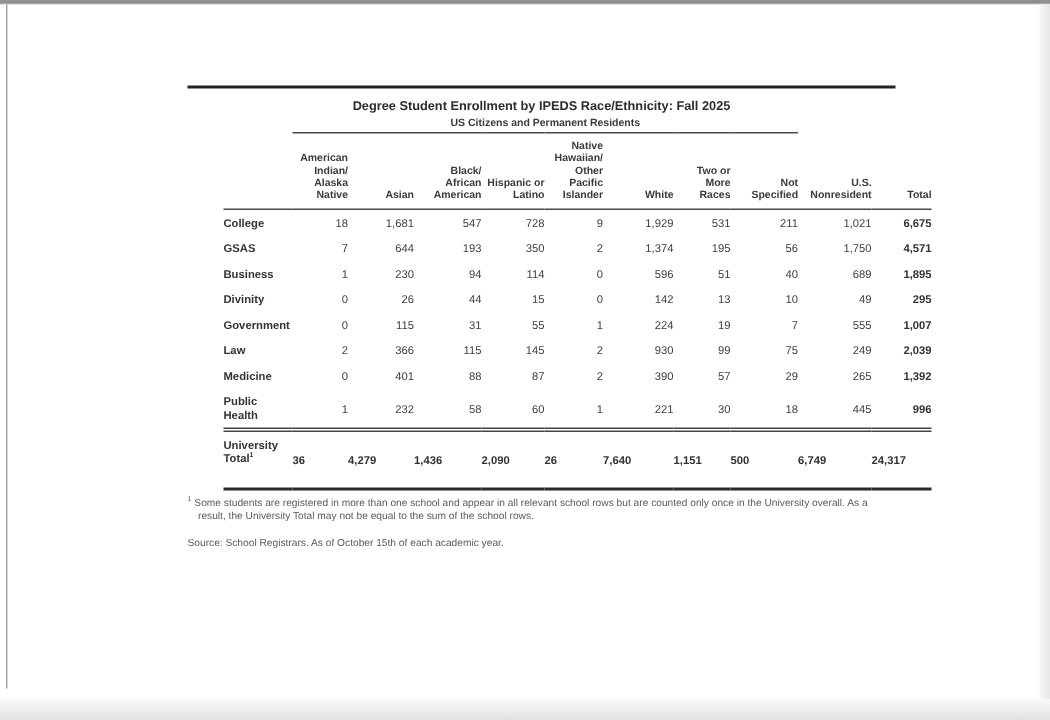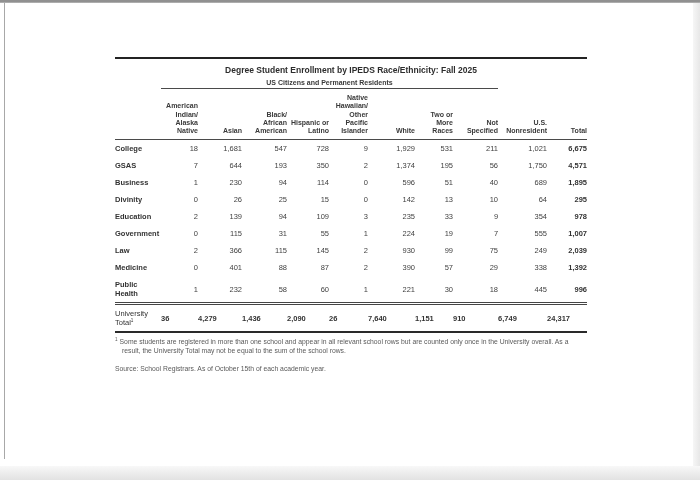--- a/index.html
+++ b/index.html
@@ -12,40 +12,40 @@
   
   .top-edge{position:absolute;top:0;left:0;width:700px;height:3px;
     background:linear-gradient(#909090 65%, #c6c6c6);}
   .left-edge{position:absolute;top:3px;left:4px;width:1px;height:456px;background:#a8a8a8;}
   .right-edge{position:absolute;top:3px;right:0;width:7px;bottom:14px;
     background:linear-gradient(90deg,#f6f6f6,#e7e7e7);}
   .bottom-edge{position:absolute;left:0;right:0;bottom:0;height:14px;
     background:linear-gradient(180deg,#f8f8f8,#e2e2e2);}
 
   
-  .report{position:absolute;left:115px;top:57px;width:472px;border-top:2.5px solid #232323;}
+  .report{position:absolute;left:125px;top:57px;width:472px;border-top:2.5px solid #232323;}
   .title{text-align:center;font-weight:bold;font-size:8.5px;color:#2d2d2d;padding:6px 0 4px;}
 
-  table{border-collapse:collapse;table-layout:fixed;width:472px;color:#3f3f3f;}
+  table{border-collapse:collapse;table-layout:fixed;width:472px;color:#3f3f3f;margin-left:24px;}
   .spanner-cell{font-size:7px;font-weight:bold;color:#3a3a3a;text-align:center;
     border-bottom:1px solid #4a4a4a;padding:0 0 2px;}
   .spanner-gap{border:none;}
   .header-row th{font-size:7px;font-weight:bold;color:#3a3a3a;text-align:right;
     vertical-align:bottom;padding:5px 0 4px 1px;line-height:1.18;
     border-bottom:1px solid #4a4a4a;}
   .header-row th:first-child{text-align:left;}
 
   tbody th.stub{font-size:7.5px;font-weight:bold;color:#333;text-align:left;
     white-space:pre-line;vertical-align:middle;padding:4px 2px 4px 0;line-height:1.2;}
   tbody td{font-size:7.5px;text-align:right;vertical-align:middle;padding:4px 0;line-height:1.2;}
   td.total-col{font-weight:bold;color:#333;}
 
   tfoot th, tfoot td{border-top:3px double #454545;border-bottom:2px solid #2a2a2a;}
-  tfoot th.stub{font-size:7.5px;font-weight:normal;color:#333;text-align:left;
-    white-space:pre-line;vertical-align:middle;padding:4px 2px 4px 0;line-height:1.2;}
+  tfoot th.stub{font-size:7.5px;font-weight:bold;color:#333;text-align:left;
+    white-space:pre-line;vertical-align:middle;padding:4px 2px 15px 0;line-height:1.2;}
   tfoot td{font-size:7.5px;font-weight:bold;color:#333;text-align:left;
     vertical-align:middle;padding:4px 0;line-height:1.2;}
 
   sup{font-size:4.6px;vertical-align:super;line-height:0;}
   .footnote{font-size:6.8px;color:#5a5a5a;line-height:1.32;margin-top:5px;
     padding-left:7px;text-indent:-7px;}
   .footnote sup{margin-right:2px;}
   .source-note{font-size:6.8px;color:#5a5a5a;margin-top:9px;}
 </style>
 </head>
@@ -130,41 +130,28 @@
           <td>596</td>
           <td>51</td>
           <td>40</td>
           <td>689</td>
           <td class="total-col">1,895</td>
         </tr>
         <tr>
           <th class="stub" scope="row">Divinity</th>
           <td>0</td>
           <td>26</td>
-          <td>25</td>
+          <td>44</td>
           <td>15</td>
           <td>0</td>
           <td>142</td>
           <td>13</td>
           <td>10</td>
-          <td>64</td>
+          <td>49</td>
           <td class="total-col">295</td>
-        </tr>
-        <tr>
-          <th class="stub" scope="row">Education</th>
-          <td>2</td>
-          <td>139</td>
-          <td>94</td>
-          <td>109</td>
-          <td>3</td>
-          <td>235</td>
-          <td>33</td>
-          <td>9</td>
-          <td>354</td>
-          <td class="total-col">978</td>
         </tr>
         <tr>
           <th class="stub" scope="row">Government</th>
           <td>0</td>
           <td>115</td>
           <td>31</td>
           <td>55</td>
           <td>1</td>
           <td>224</td>
           <td>19</td>
@@ -188,21 +175,21 @@
         <tr>
           <th class="stub" scope="row">Medicine</th>
           <td>0</td>
           <td>401</td>
           <td>88</td>
           <td>87</td>
           <td>2</td>
           <td>390</td>
           <td>57</td>
           <td>29</td>
-          <td>338</td>
+          <td>265</td>
           <td class="total-col">1,392</td>
         </tr>
         <tr>
           <th class="stub" scope="row">Public
 Health</th>
           <td>1</td>
           <td>232</td>
           <td>58</td>
           <td>60</td>
           <td>1</td>
@@ -217,21 +204,21 @@
       <tr>
         <th class="stub"><span>University
 Total</span><sup>1</sup></th>
       <td>36</td>
           <td>4,279</td>
           <td>1,436</td>
           <td>2,090</td>
           <td>26</td>
           <td>7,640</td>
           <td>1,151</td>
-          <td>910</td>
+          <td>500</td>
           <td>6,749</td>
           <td>24,317</td>
         </tr>
     </tfoot>
   </table>
 
   <div class="footnote"><sup>1</sup><span>Some students are registered in more than one school and appear in all relevant school rows but are counted only once in the University overall. As a result, the University Total may not be equal to the sum of the school rows.</span></div>
 
   <div class="source-note">Source: School Registrars. As of October 15th of each academic year.</div>
 </div>

